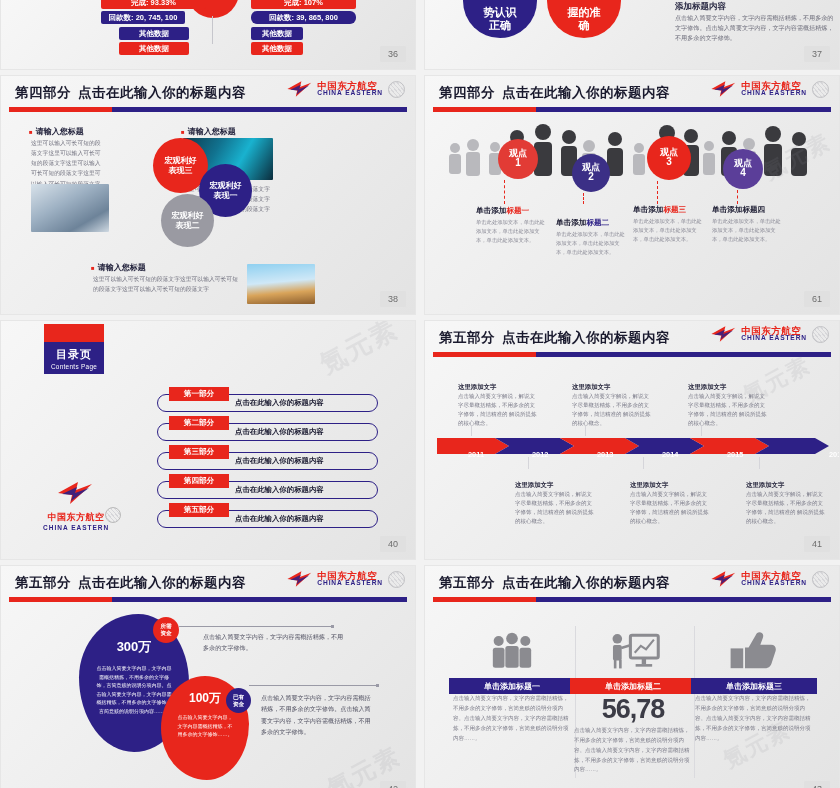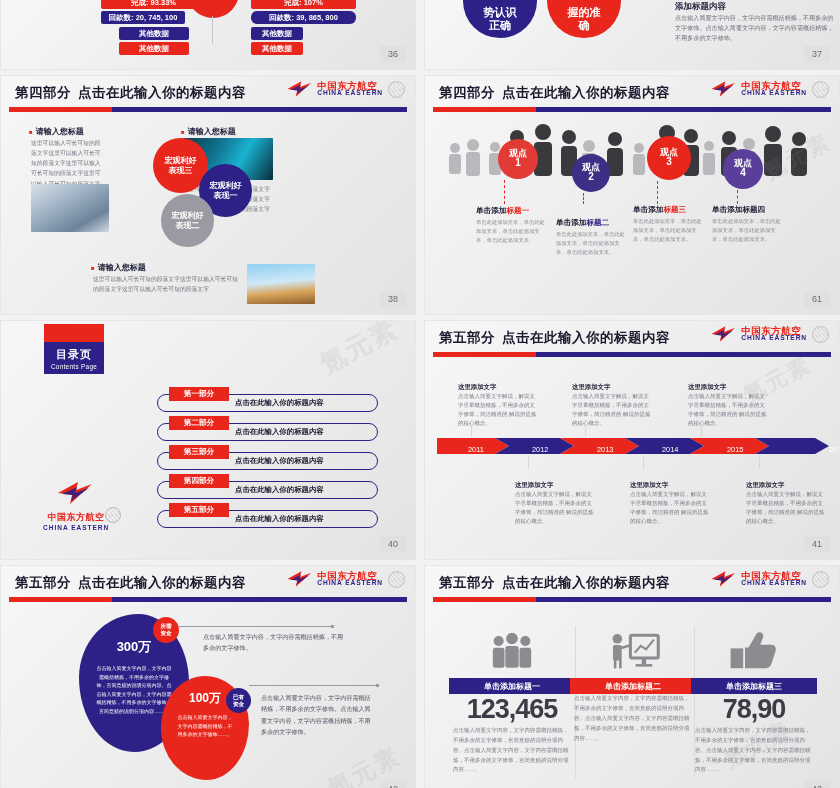--- a/index.html
+++ b/index.html
@@ -100,22 +100,22 @@
   .s40 .tocbox .t1 { font-size:11px; font-weight:bold; letter-spacing:1px; }
   .s40 .tocbox .t2 { font-size:6.4px; letter-spacing:.3px; margin-top:1px; }
   .s40 .row { position:absolute; left:156px; width:221px; height:25px; }
   .s40 .row .shell { position:absolute; left:0; top:7px; width:221px; height:18px;
                      border:1px solid #2d2086; border-radius:9px; }
   .s40 .row .tag { position:absolute; left:12px; top:0; width:60px; height:14px; background:#e8261c;
                    color:#fff; font-size:7.6px; font-weight:bold; display:flex; align-items:center;
                    justify-content:center; }
   .s40 .row .txt { position:absolute; left:78px; top:11px; font-size:7.4px; font-weight:bold; color:#1d1d33; }
   .s40 .botlogo { position:absolute; left:42px; bottom:28px; text-align:center; }
-  .s41 .seg { position:absolute; top:0; height:20px; color:#fff; font-size:7.4px; font-weight:normal;
-              display:flex; align-items:center; }
+  .s41 .seg { position:absolute; top:0; height:20px; color:#fff; font-size:7.4px; font-weight:bold;
+              display:flex; align-items:flex-end; }
   .s41 .seg span { position:relative; z-index:2; }
   .s41 .txt-h { position:absolute; font-size:6.4px; font-weight:bold; color:#2a2a40; }
   .s41 .txt-b { position:absolute; font-size:5.5px; color:#7a7a88; line-height:1.66; width:80px; }
   .s41 .tick { position:absolute; width:1px; background:#d5d5da; }
 
   
   .s42 .blob { position:absolute; display:flex; flex-direction:column; align-items:center; color:#fff; }
   .s42 .blob .big { font-weight:bold; }
   .s42 .blob .sm { font-size:5px; line-height:1.72; text-align:center; }
   .s42 .badge { position:absolute; border-radius:50%; color:#fff; font-size:5.6px; font-weight:bold;
@@ -523,55 +523,54 @@
             <circle cx="14" cy="10" r="6"></circle>
               <rect x="7" y="18" width="14" height="24" rx="3"></rect>
             <circle cx="30" cy="7" r="7"></circle>
               <rect x="22" y="16" width="16" height="26" rx="3"></rect>
             <circle cx="46" cy="10" r="6"></circle>
               <rect x="39" y="18" width="14" height="24" rx="3"></rect>
           </g>
         </svg>
       </div>
       <div class="ttl" style="background:#2d2086;">单击添加标题一</div>
-      <div class="num">123,465</div>
       <div class="bdy">点击输入简要文字内容，文字内容需概括精炼，不用多余的文字修饰，言简意赅的说明分项内容。点击输入简要文字内容，文字内容需概括精炼，不用多余的文字修饰，言简意赅的说明分项内容……。</div>
     </div>
 
     <div class="col" style="left:145px;">
       <div class="icon">
         <svg viewBox="0 0 62 44" style="width:54px;height:42px;">
           <g fill="#8b8b90">
             <circle cx="13" cy="8" r="5.5"></circle>
               <rect x="8" y="15" width="10" height="18" rx="2"></rect>
             <rect x="9" y="32" width="3" height="10"></rect>
               <rect x="15" y="32" width="3" height="10"></rect>
             <rect x="17" y="17" width="12" height="3" transform="rotate(-16 17 17)"></rect>
             <rect x="28" y="4" width="32" height="26" rx="2" fill="none" stroke="#8b8b90" stroke-width="3.5"></rect>
             <rect x="41" y="30" width="5" height="7"></rect>
               <rect x="34" y="37" width="19" height="3"></rect>
             <polyline points="33,24 40,16 46,20 55,9" fill="none" stroke="#8b8b90" stroke-width="2.4"></polyline>
           </g>
         </svg>
       </div>
       <div class="ttl" style="background:#e8261c;">单击添加标题二</div>
+      <div class="num">56,78</div>
       <div class="bdy">点击输入简要文字内容，文字内容需概括精炼，不用多余的文字修饰，言简意赅的说明分项内容。点击输入简要文字内容，文字内容需概括精炼，不用多余的文字修饰，言简意赅的说明分项内容……。</div>
     </div>
 
     <div class="col" style="left:266px;">
       <div class="icon">
         <svg viewBox="0 0 60 44" style="width:54px;height:40px;">
           <g fill="#8b8b90">
             <path d="M4 18 h14 v22 H4 z"></path>
             <path d="M20 40 h22 c5 0 7-3 8-7 l4-12 c1-4-1-7-5-7 h-12 l3-8 c1-4-1-6-4-6 -2 0-3 1-4 3 l-8 14 h-4 z"></path>
           </g>
         </svg>
       </div>
       <div class="ttl" style="background:#2d2086;">单击添加标题三</div>
-      <div class="num">78,90</div>
       <div class="bdy">点击输入简要文字内容，文字内容需概括精炼，不用多余的文字修饰，言简意赅的说明分项内容。点击输入简要文字内容，文字内容需概括精炼，不用多余的文字修饰，言简意赅的说明分项内容……。</div>
     </div>
 
     <div class="wm" style="right:46px;bottom:44px;font-size:22px;">氪元素</div>
     <div class="pgnum">43</div>
   </div>
 
 </div>
 
 </body></html>

